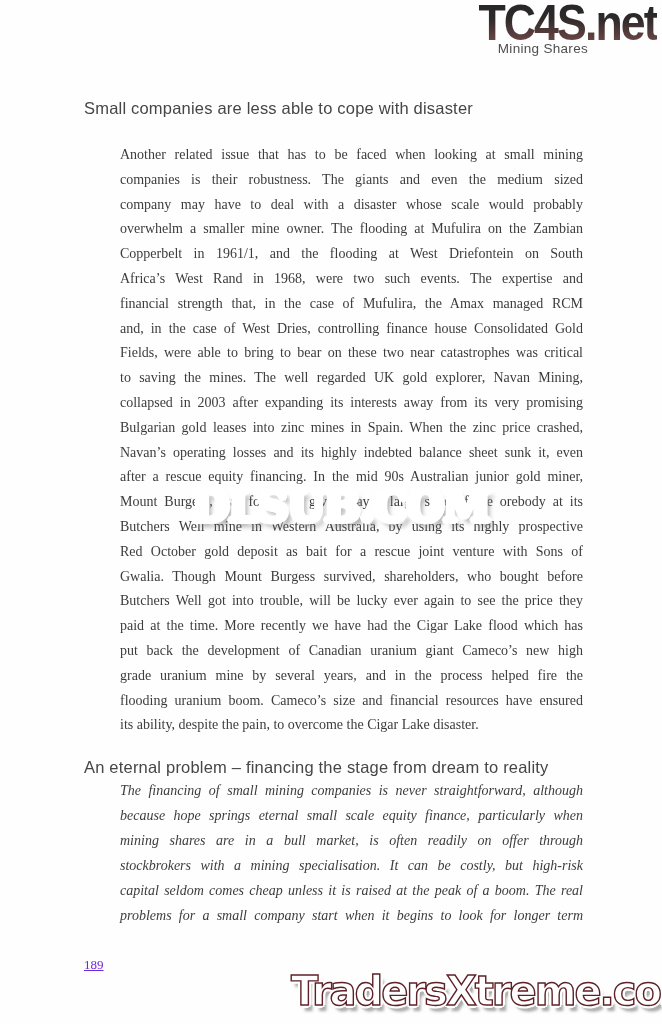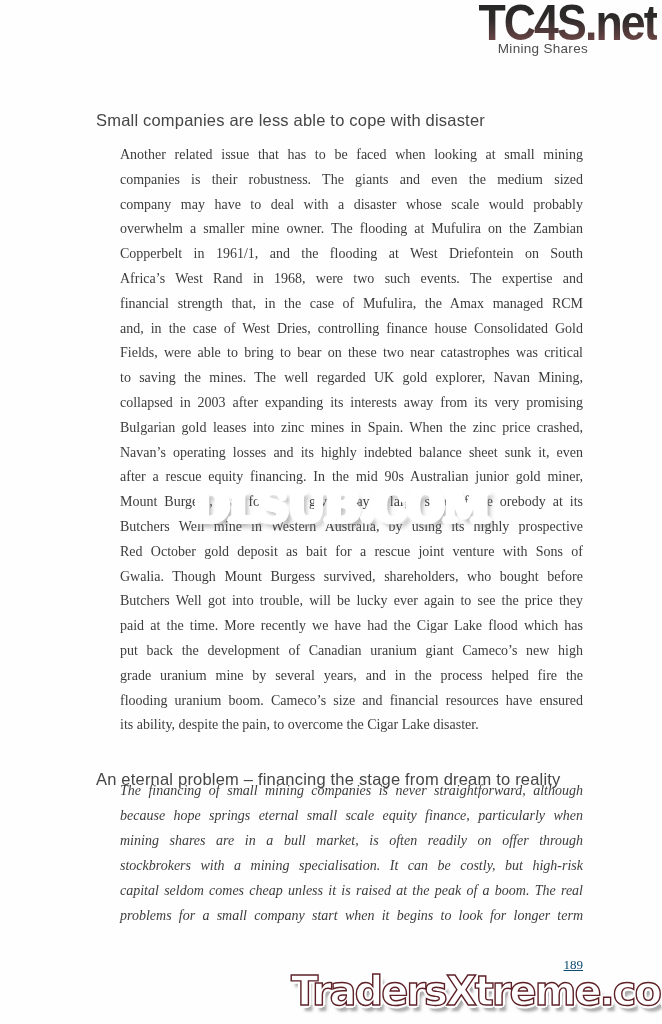--- a/index.html
+++ b/index.html
@@ -36,21 +36,21 @@
     font-size: 13.5px;
     color: #4e4e4e;
     letter-spacing: 0.3px;
   }
 
   
   .heading {
     position: absolute;
     left: 84px;
     width: 499px;
-    margin: 12px;
+    margin: 0;
     font-family: "Liberation Sans", sans-serif;
     font-weight: 400;
     font-size: 16.5px;
     color: #464646;
     letter-spacing: 0.2px;
   }
   #h1 { top: 99px; }
   #h2 { top: 758px; }
 
   .para {
@@ -91,23 +91,23 @@
       -2px -2px 0 #ffffff, 2px -2px 0 #ffffff, -2px 2px 0 #ffffff, 2px 2px 0 #ffffff,
       5px 6px 4px rgba(120,120,120,0.55);
   }
 
   
   .pagenum {
     position: absolute;
     top: 957px;
     left: 84px;
     width: 499px;
-    text-align: right;
+    text-align: left;
     font-size: 13px;
-    color: #0c4a6e;
+    color: #6d28d9;
     text-decoration: underline;
   }
   .banner {
     position: absolute;
     top: 968px;
     left: 291px;
     font-family: "DejaVu Sans", sans-serif;
     font-weight: 700;
     font-size: 40px;
     letter-spacing: -2px;

